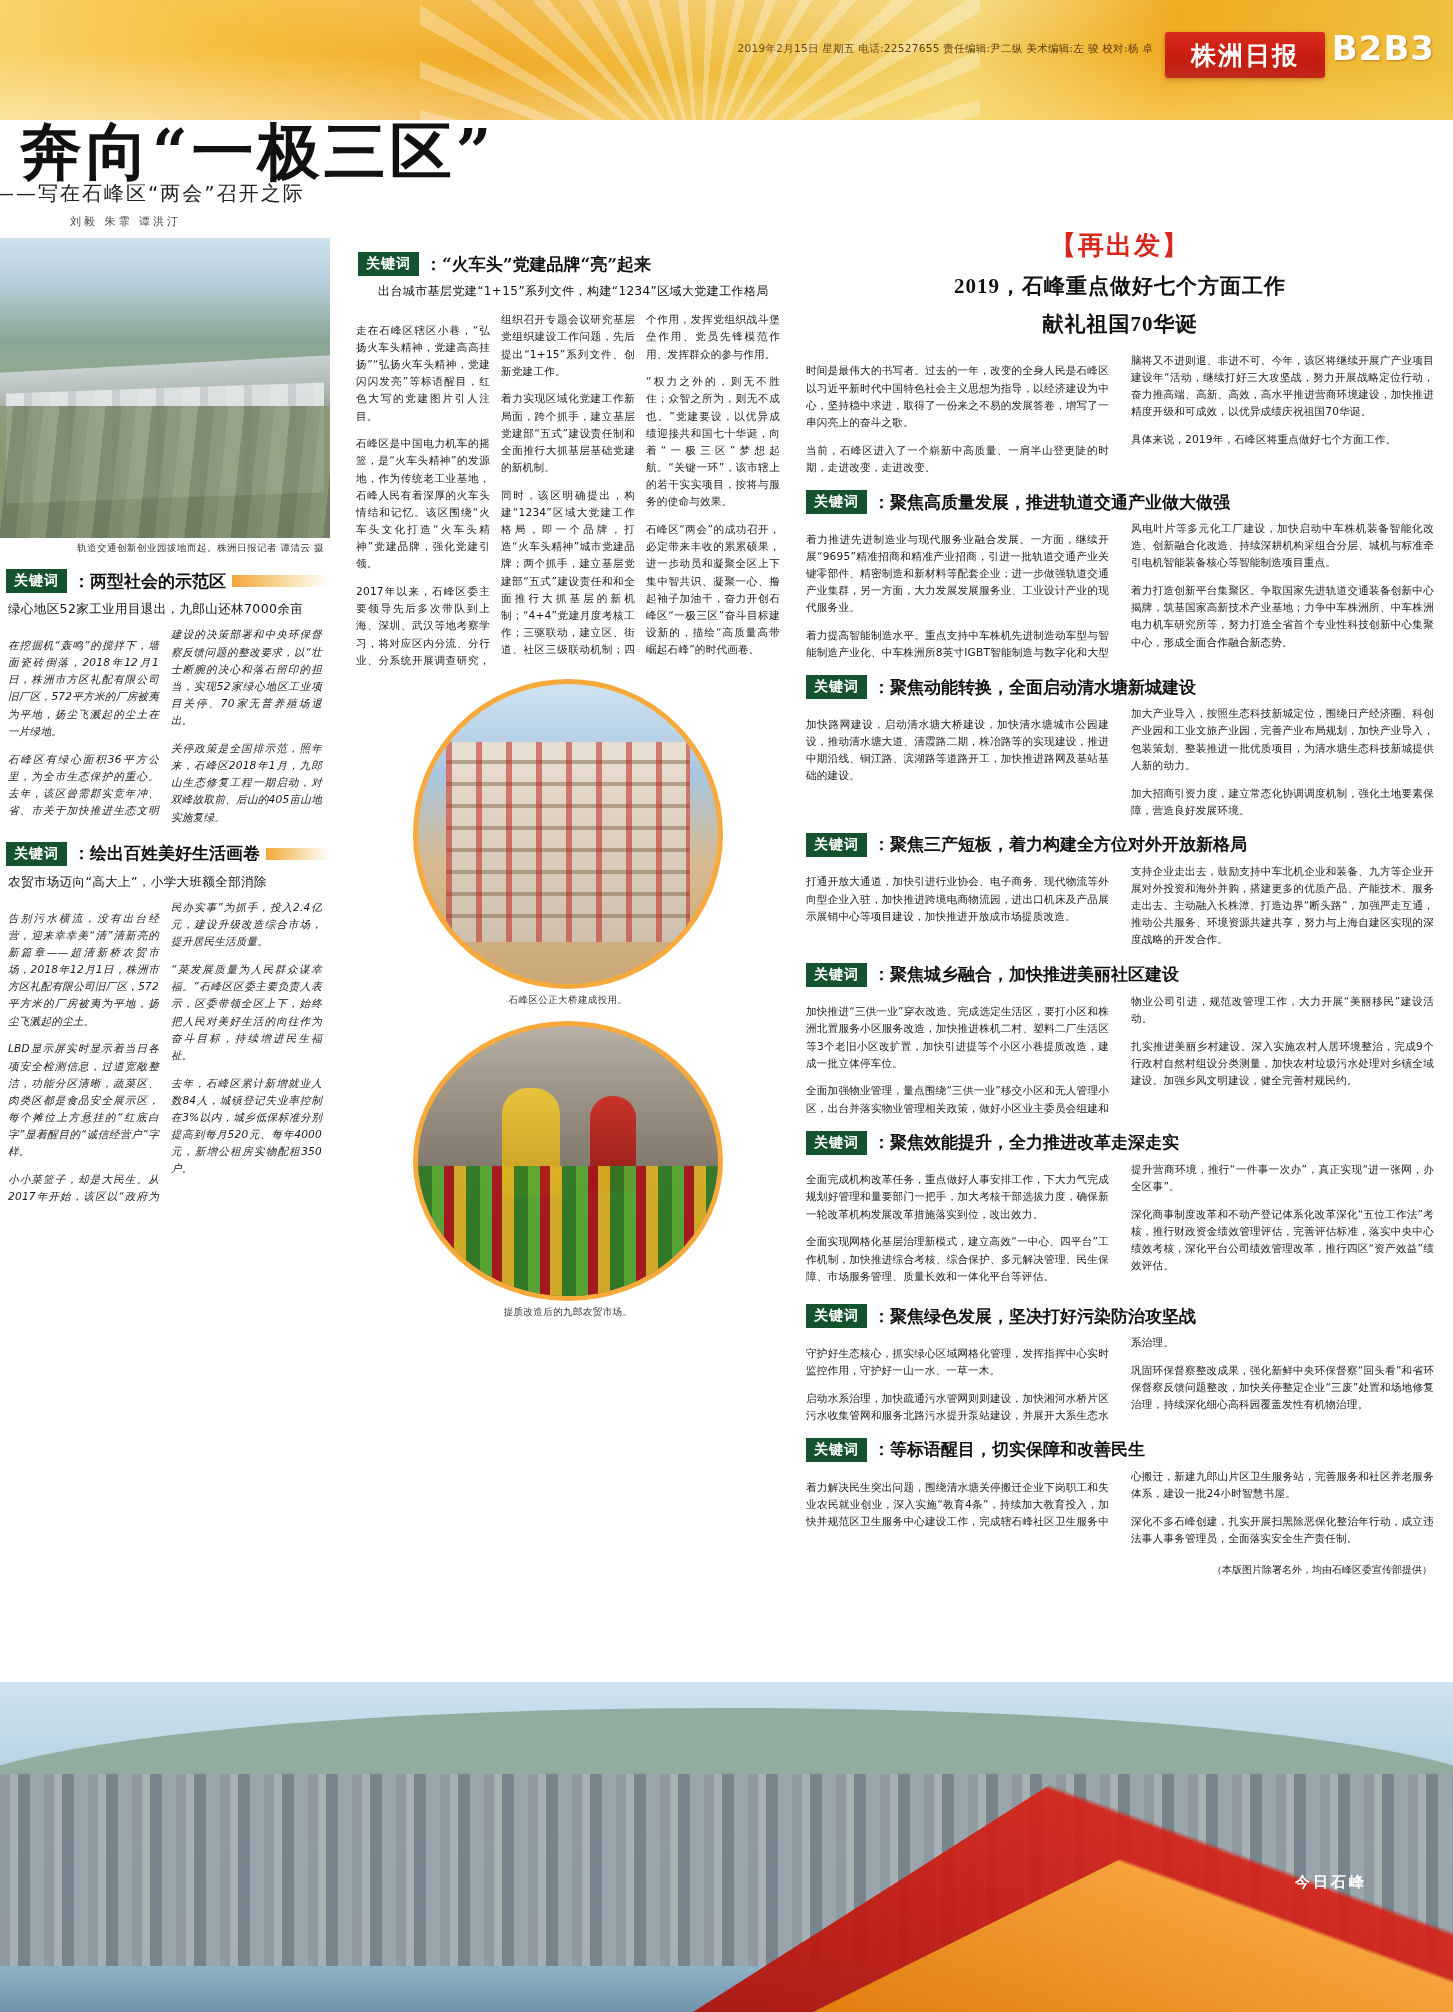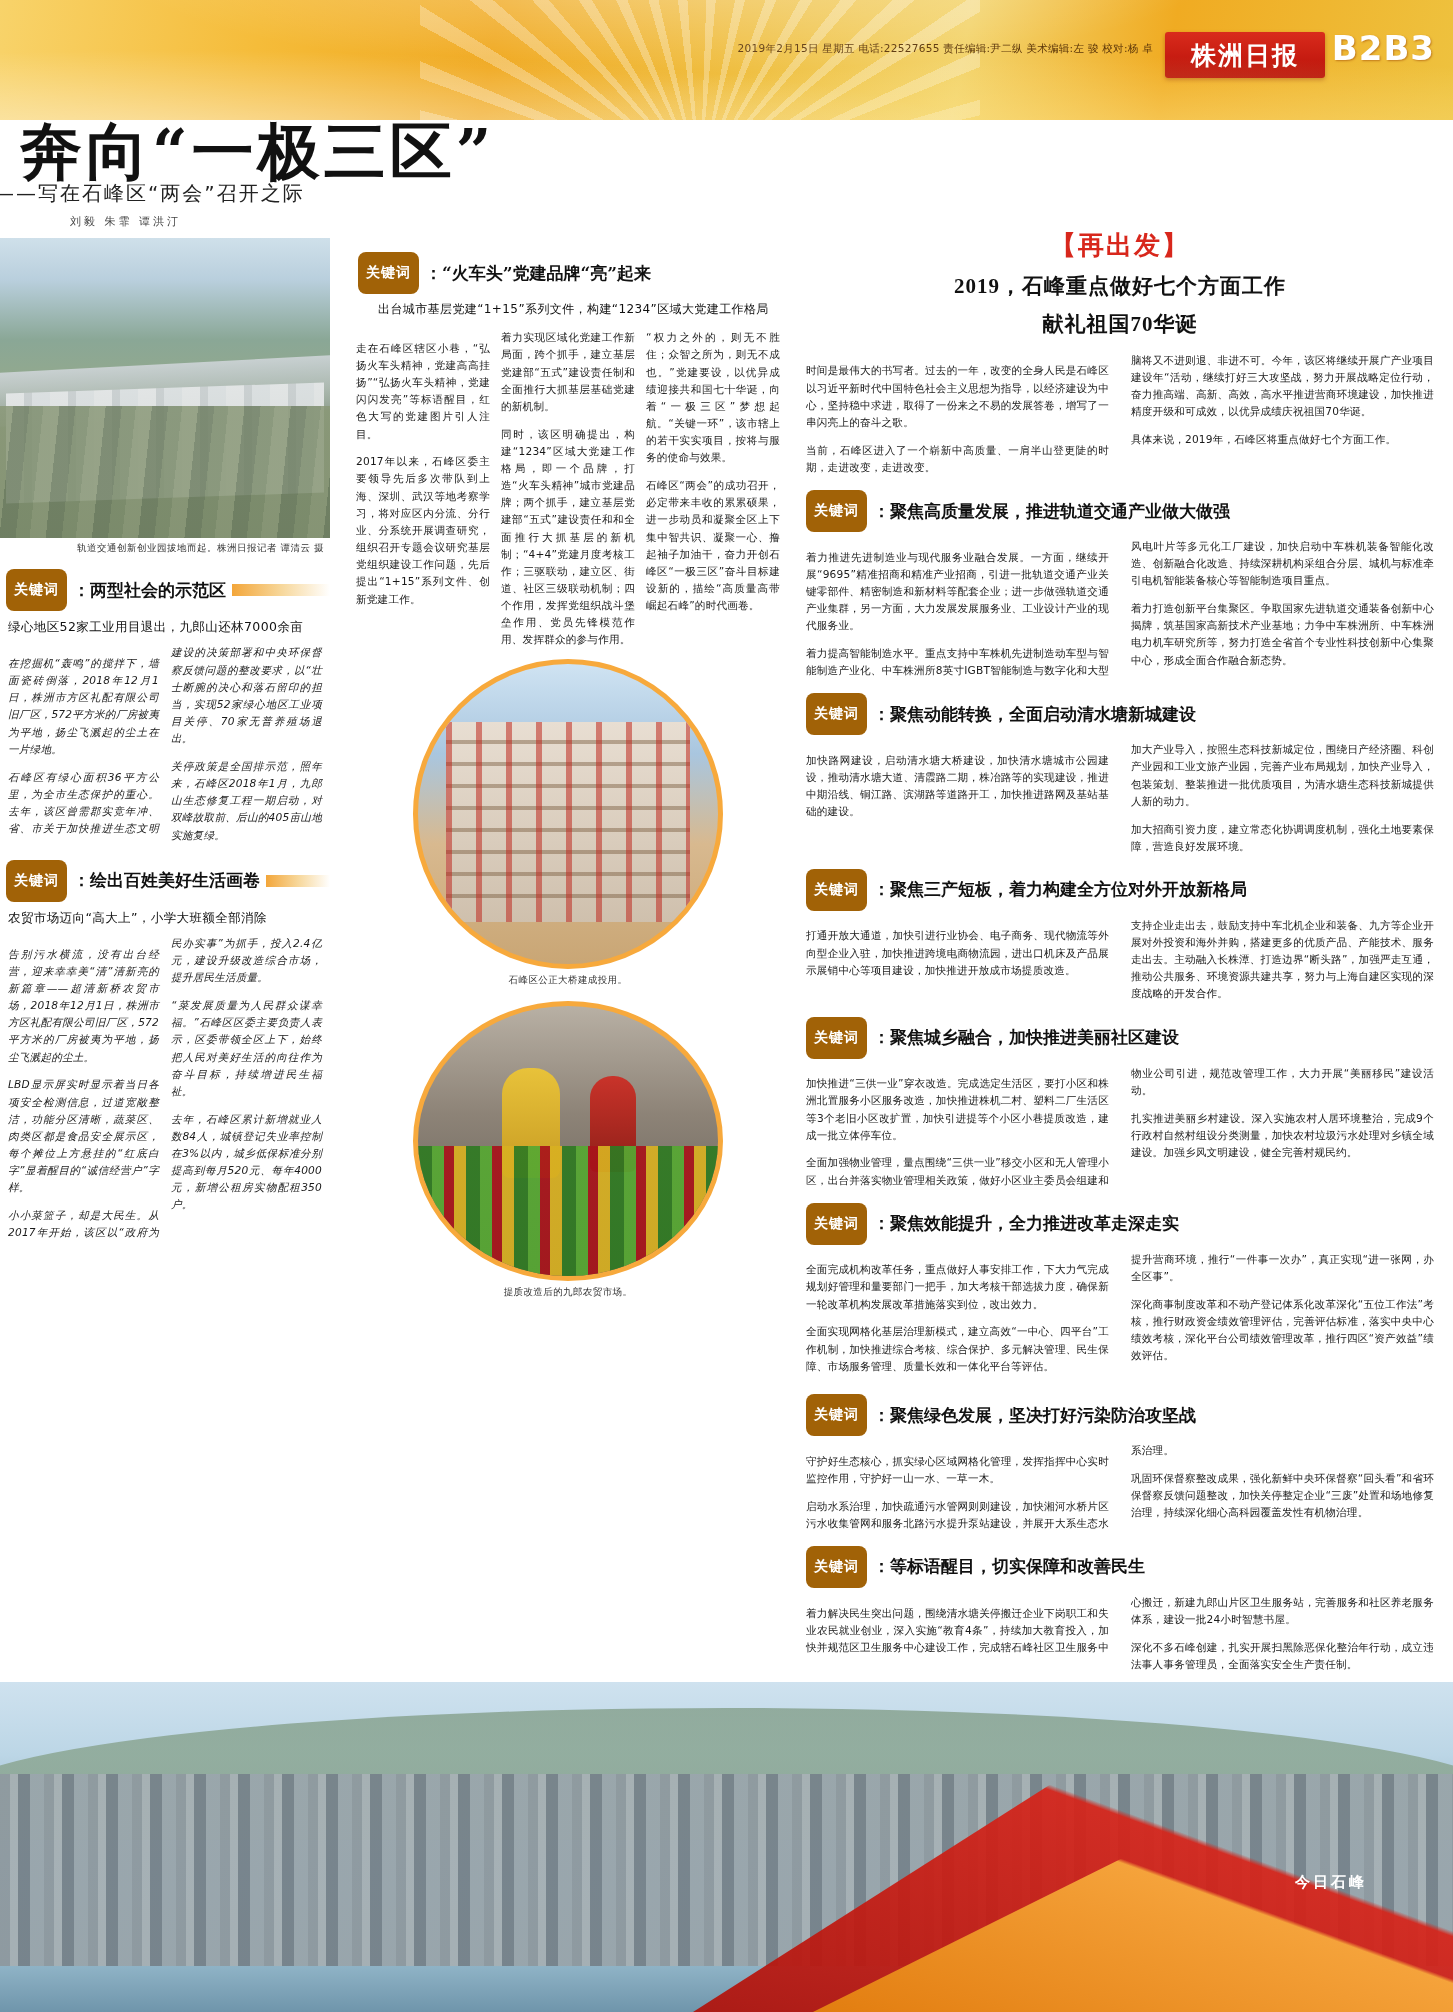--- a/index.html
+++ b/index.html
@@ -89,22 +89,22 @@
     opacity:.9;transform:skewY(-2deg);
   }
   .photo-cap{
     font-size:9.5px;color:#333;text-align:right;padding:4px 6px 0 0;letter-spacing:.5px;
   }
 
   .kw-head{
     display:flex;align-items:center;margin:14px 0 6px 6px;
   }
   .kw-tag{
-    background:#a16207;color:#fff;font-size:14px;font-weight:bold;
-    padding:12px 8px;letter-spacing:1px;white-space:nowrap;border-radius:8px;
+    background:#14532d;color:#fff;font-size:14px;font-weight:bold;
+    padding:3px 8px;letter-spacing:1px;white-space:nowrap;
   }
   .kw-text{
     font-size:17px;font-weight:bold;color:#111;margin-left:6px;white-space:nowrap;
     font-family:"DejaVu Serif","Liberation Serif",serif;
   }
   .kw-bar{flex:1;height:12px;margin-left:6px;
     background:linear-gradient(90deg,#f3a63a,#f7d79a,#ffffff);}
   .lead{
     font-size:12.5px;color:#111;margin:4px 8px 8px 8px;line-height:1.55;letter-spacing:.4px;
   }
@@ -268,20 +268,21 @@
   </div>
 
   <div class="col-mid">
     <div class="kw-head">
       <span class="kw-tag">关键词</span>
       <span class="kw-text">：“火车头”党建品牌“亮”起来</span>
     </div>
     <div class="mid-lead">出台城市基层党建“1+15”系列文件，构建“1234”区域大党建工作格局</div>
     <div class="mid-cols body-text">
       <p>走在石峰区辖区小巷，“弘扬火车头精神，党建高高挂扬”“弘扬火车头精神，党建闪闪发亮”等标语醒目，红色大写的党建图片引人注目。</p>
+      <p>石峰区是中国电力机车的摇篮，是“火车头精神”的发源地，作为传统老工业基地，石峰人民有着深厚的火车头情结和记忆。该区围绕“火车头文化打造“火车头精神”党建品牌，强化党建引领。</p>
       <p>2017年以来，石峰区委主要领导先后多次带队到上海、深圳、武汉等地考察学习，将对应区内分流、分行业、分系统开展调查研究，组织召开专题会议研究基层党组织建设工作问题，先后提出“1+15”系列文件、创新党建工作。</p>
       <p>着力实现区域化党建工作新局面，跨个抓手，建立基层党建部“五式”建设责任制和全面推行大抓基层基础党建的新机制。</p>
       <p>同时，该区明确提出，构建“1234”区域大党建工作格局，即一个品牌，打造“火车头精神”城市党建品牌；两个抓手，建立基层党建部“五式”建设责任和和全面推行大抓基层的新机制；“4+4”党建月度考核工作；三驱联动，建立区、街道、社区三级联动机制；四个作用，发挥党组织战斗堡垒作用、党员先锋模范作用、发挥群众的参与作用。</p>
       <p>“权力之外的，则无不胜住；众智之所为，则无不成也。”党建要设，以优异成绩迎接共和国七十华诞，向着“一极三区”梦想起航。“关键一环”，该市辖上的若干实实项目，按将与服务的使命与效果。</p>
       <p>石峰区“两会”的成功召开，必定带来丰收的累累硕果，进一步动员和凝聚全区上下集中智共识、凝聚一心、撸起袖子加油干，奋力开创石峰区“一极三区”奋斗目标建设新的，描绘“高质量高带崛起石峰”的时代画卷。</p>
     </div>
 
     <div class="oval-photo">
       <div class="bld"></div>
     </div>

